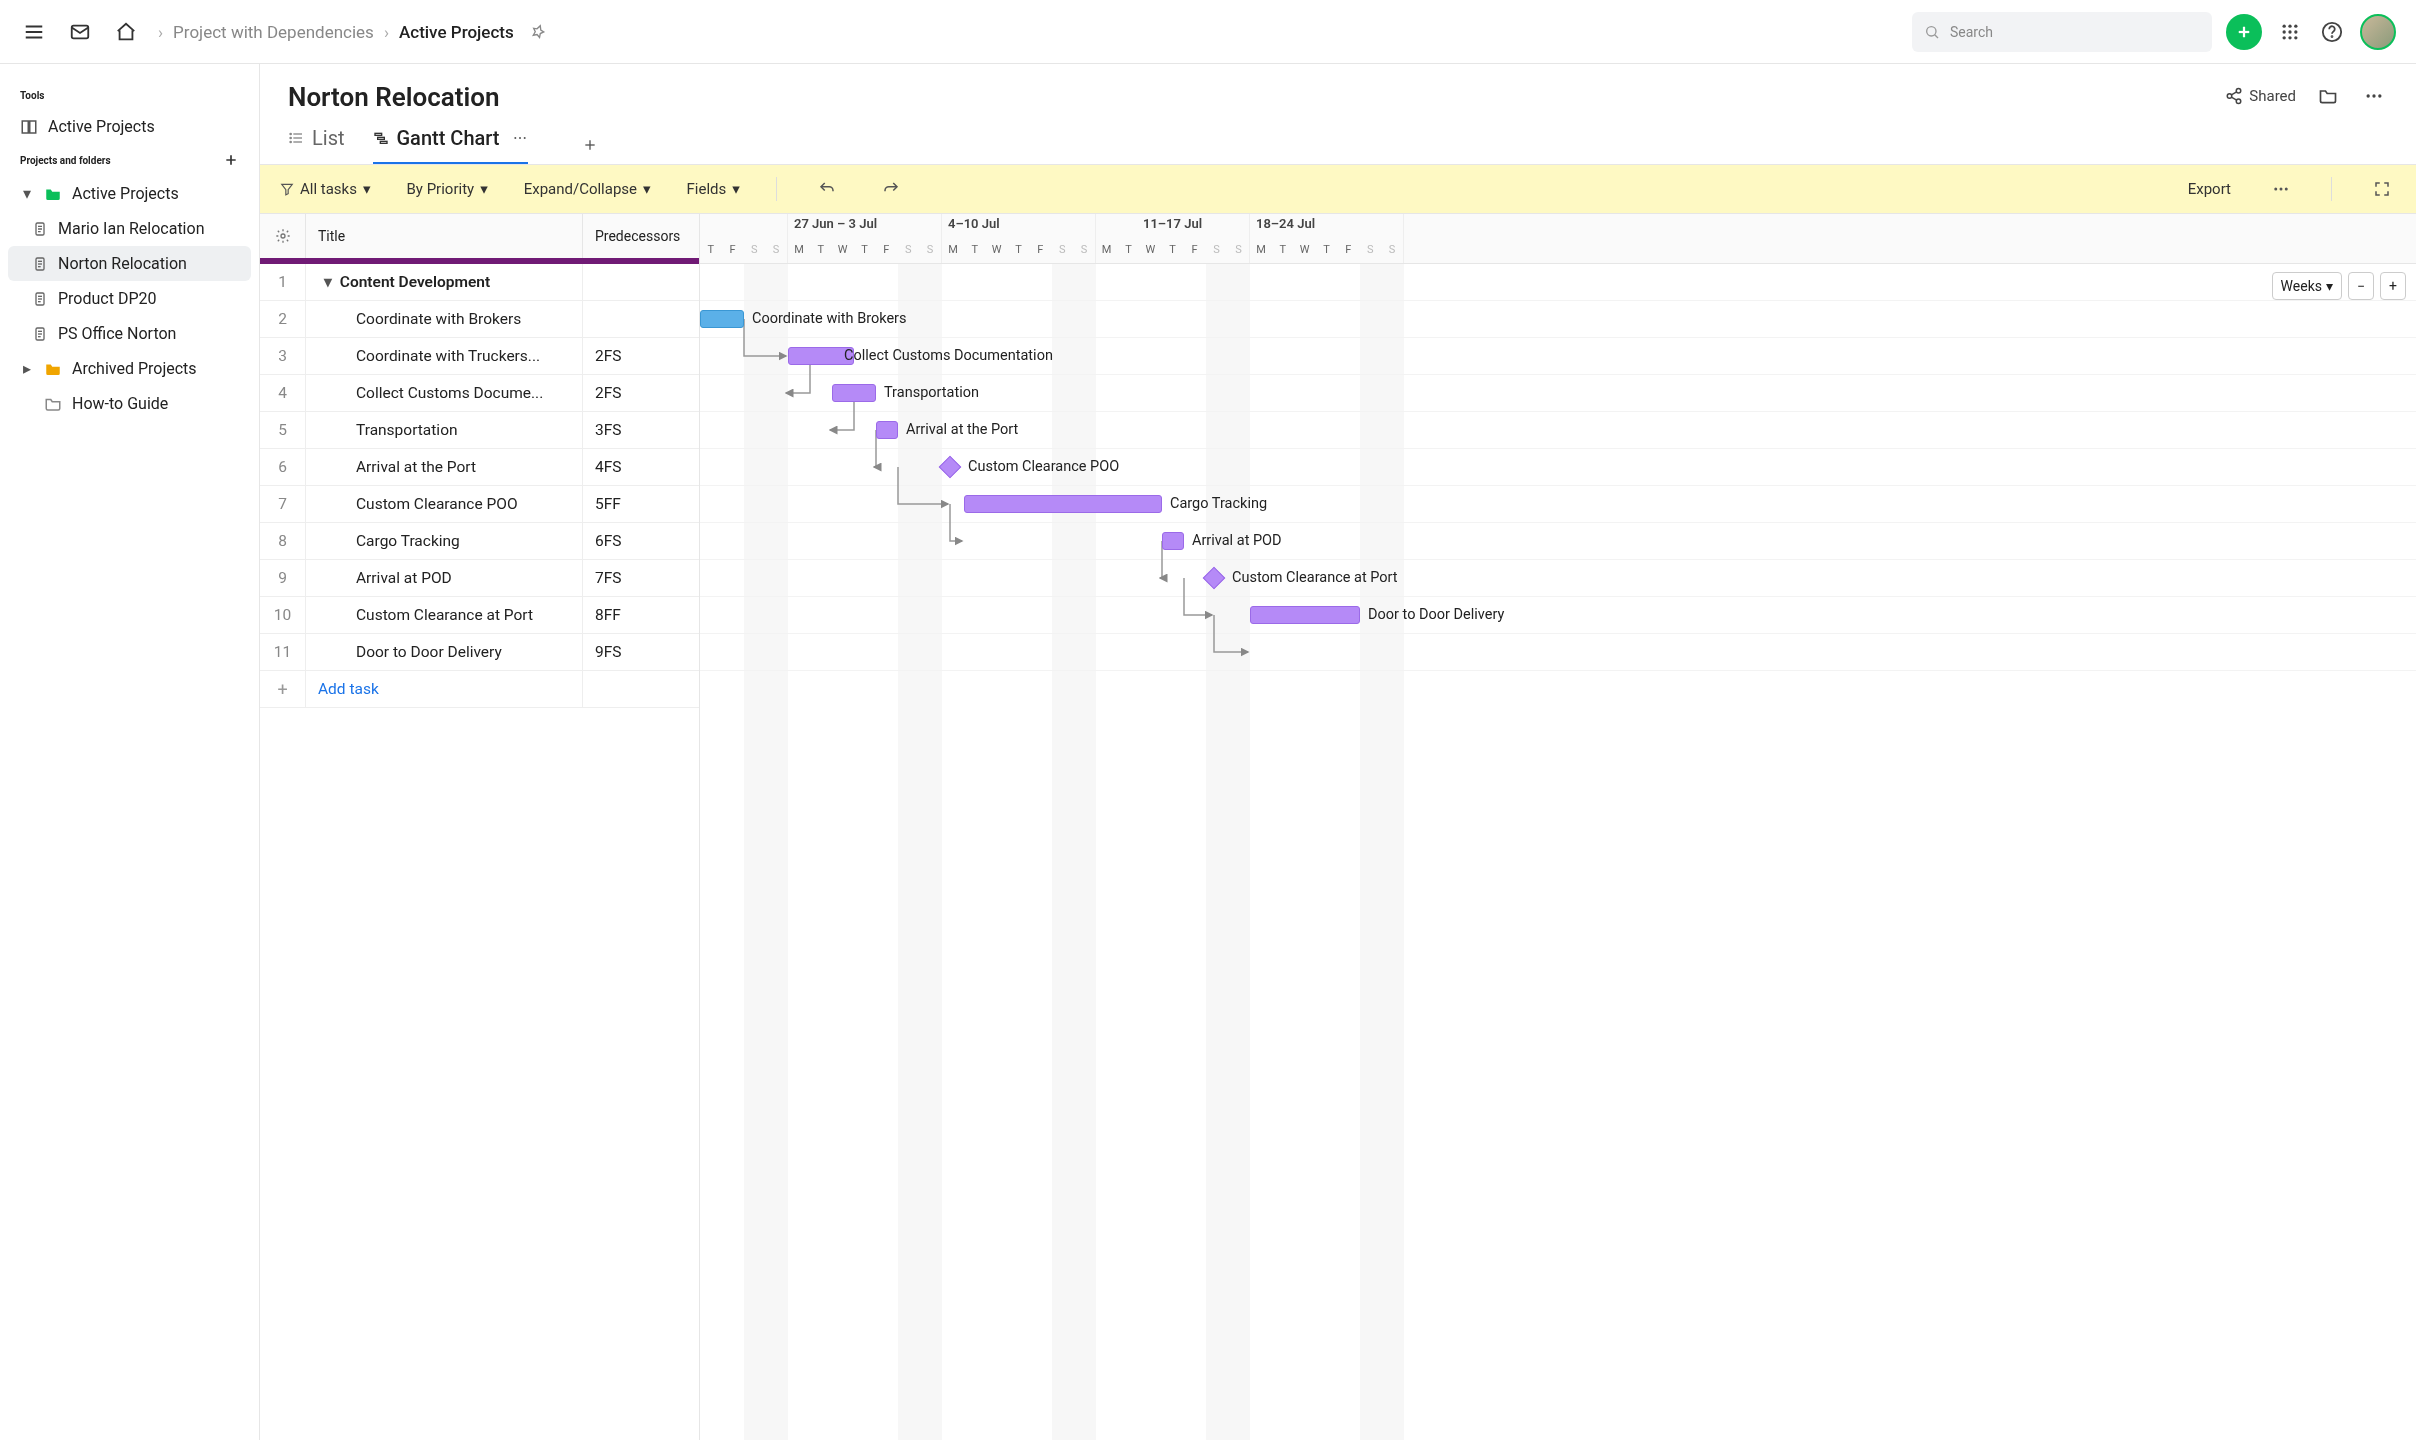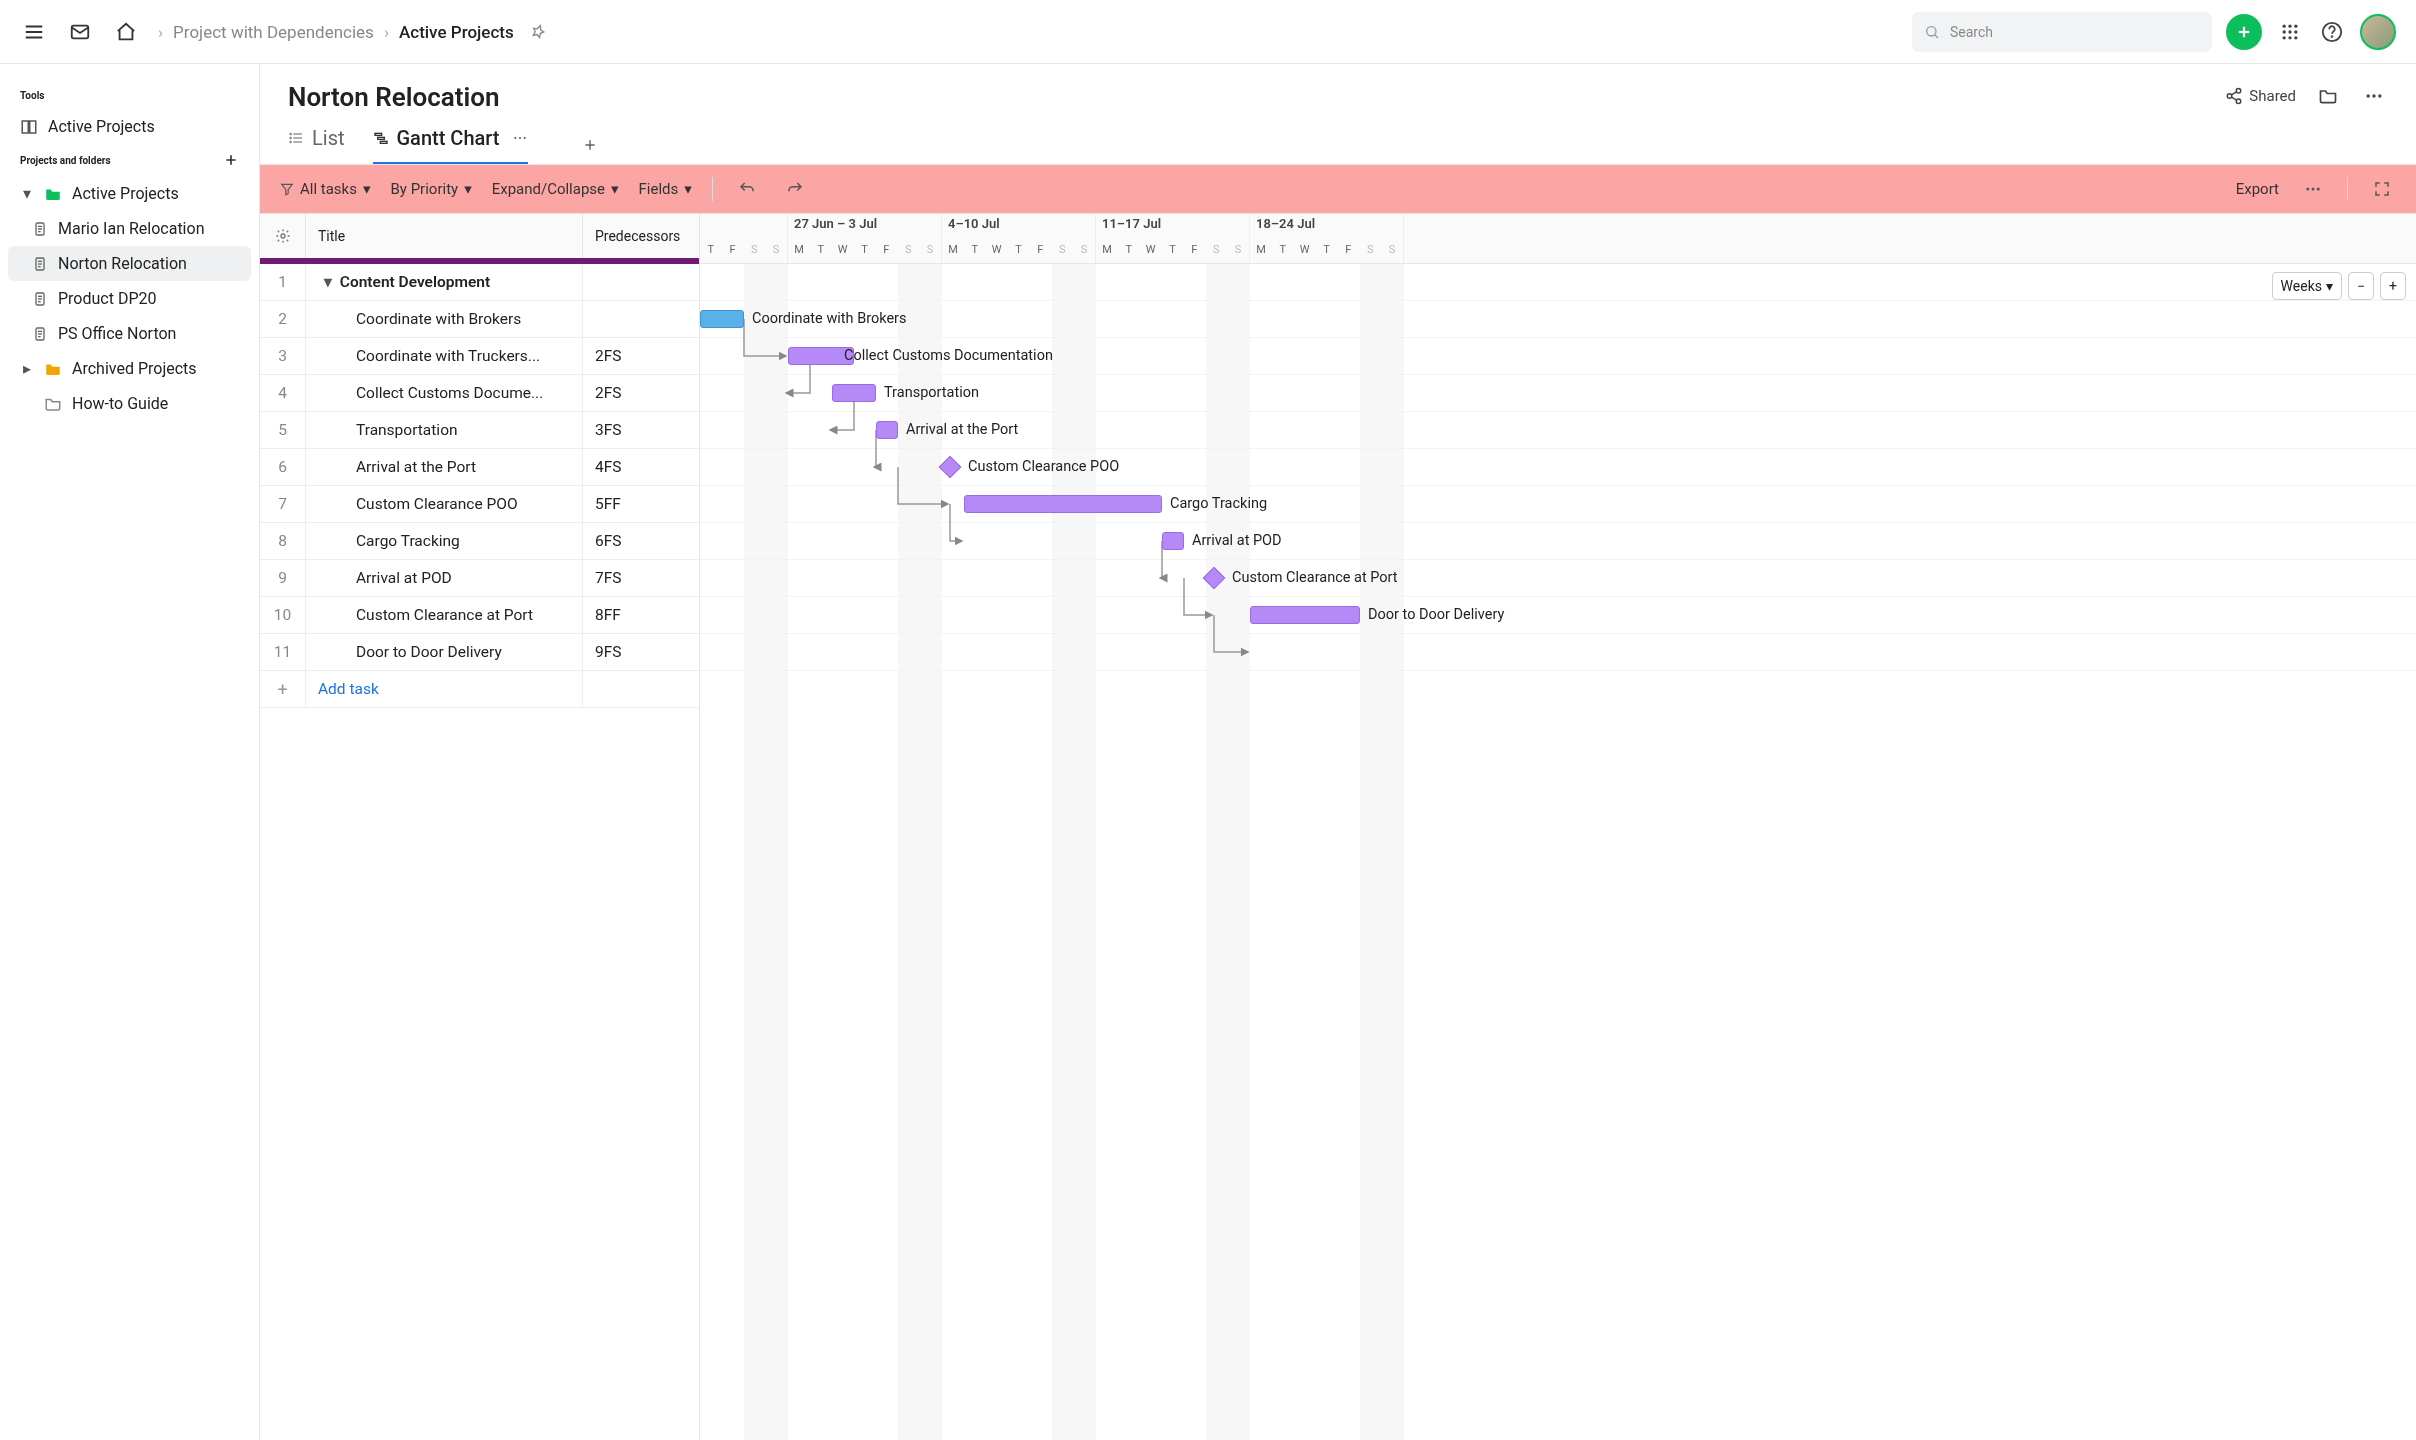--- a/index.html
+++ b/index.html
@@ -32,21 +32,21 @@
 
 
 .main { flex: 1; display: flex; flex-direction: column; min-width: 0; }
 .header { padding: 18px 28px 0 28px; display:flex; align-items:flex-start; justify-content:space-between;}
 .header h1 { font-size: 26px; font-weight: 600; }
 .header-actions { display:flex; align-items:center; gap:18px; color:#444; }
 .header-actions .act { display:flex; align-items:center; gap:6px; cursor:pointer; font-size:15px;}
 .tabs { display:flex; align-items:center; gap: 28px; padding: 14px 28px 0 28px; border-bottom: 1px solid #e6e6e6; }
 .tab { display:flex; align-items:center; gap:8px; padding-bottom:12px; cursor:pointer; color:#666; font-size:20px; border-bottom: 2px solid transparent;}
 .tab.active { color:#222; border-bottom-color:#1a73e8; font-weight:500;}
-.toolbar { display:flex; align-items:center; gap:20px; padding: 10px 20px; border-bottom: 1px solid #e6e6e6; font-size:15px; background:#fca5a5;}
+.toolbar { display:flex; align-items:center; gap:36px; padding: 10px 20px; border-bottom: 1px solid #e6e6e6; font-size:15px; background:#fef9c3;}
 .toolbar .tb { display:flex; align-items:center; gap:6px; cursor:pointer; color:#333;}
 .toolbar .spacer { flex:1; }
 .divider { width:1px; height:24px; background:#ddd; }
 
 
 .gantt { flex:1; display:flex; min-height:0; overflow:hidden; position:relative;}
 .grid-left { width: 440px; border-right: 1px solid #e6e6e6; display:flex; flex-direction:column;}
 .grid-header { display:flex; height:50px; border-bottom:6px solid #701a75; align-items:center; background:#fafafa;}
 .gh-num { width:46px; display:flex; align-items:center; justify-content:center; border-right:1px solid #e6e6e6; height:100%; color:#777;}
 .gh-title { flex:1; padding:0 12px; border-right:1px solid #e6e6e6; height:100%; display:flex; align-items:center;}
@@ -456,21 +456,21 @@
                 <div class="days">
                   <div class="day">M</div>
                   <div class="day">T</div>
                   <div class="day">W</div>
                   <div class="day">T</div>
                   <div class="day">F</div>
                   <div class="day weekend-h">S</div>
                   <div class="day weekend-h">S</div>
                 </div>
               </div>
-              <div class="week-col" style="width: 154px;">
+              <div class="week-col" style="width: 154px; align-items: center;">
                 <div class="week-label">11–17 Jul</div>
                 <div class="days">
                   <div class="day">M</div>
                   <div class="day">T</div>
                   <div class="day">W</div>
                   <div class="day">T</div>
                   <div class="day">F</div>
                   <div class="day weekend-h">S</div>
                   <div class="day weekend-h">S</div>
                 </div>

